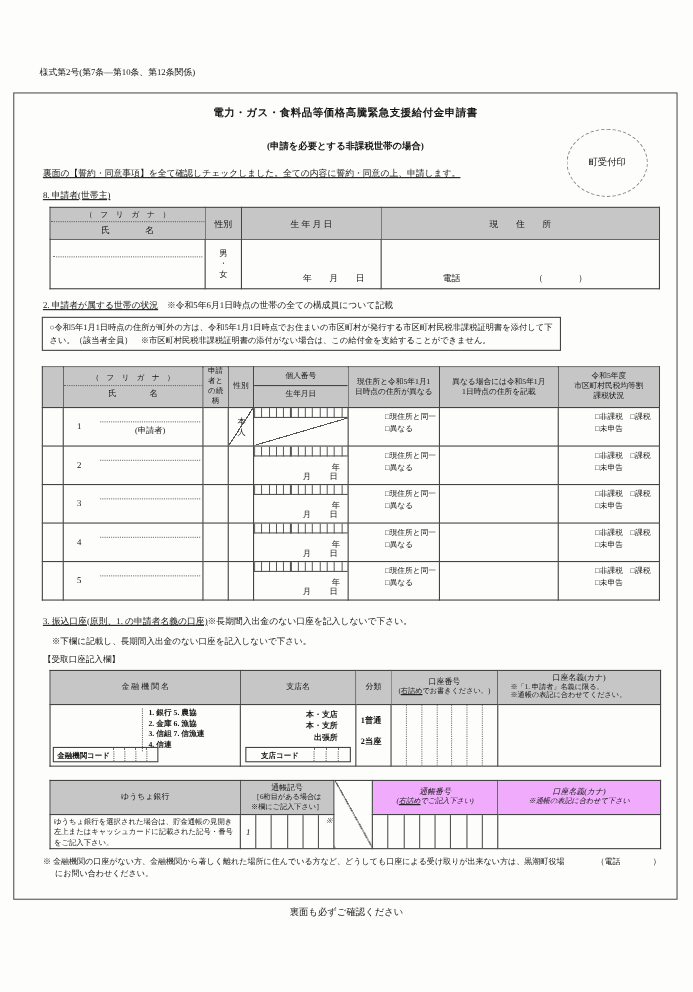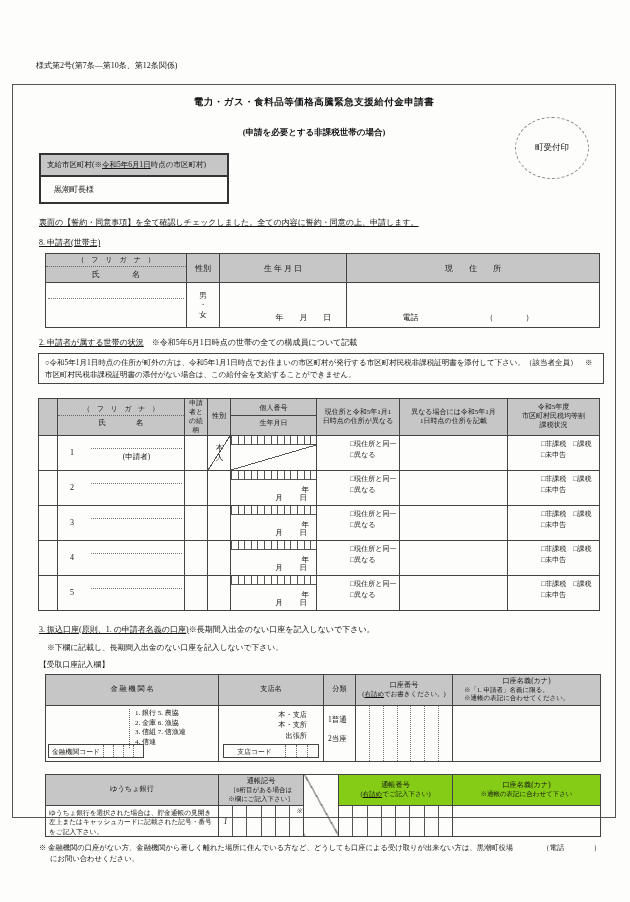--- a/index.html
+++ b/index.html
@@ -34,21 +34,21 @@
   .t1 th { height:25px; text-align:center; vertical-align:middle; padding:1px; }
   .t1 .hd-name { padding:0; }
   .t1 .fl { border-bottom:1px dotted #666; font-size:7px; padding:1px 0; }
   .t1 .nm { padding:2px 0; }
   .t1 td { height:45px; }
   .t1 .furiline { height:16px; border-bottom:1px dotted #777; margin:0 2px; }
   .t1 .sex { font-size:7.5px; line-height:1.25; text-align:center; vertical-align:middle; }
   .t1 .unit { position:absolute; bottom:4px; font-size:8px; }
 
   
-  .notice { margin:5px 0 0 25px; width:566px; border:1px solid #444; font-size:7.5px; line-height:1.55; padding:3px 5px 3px 6px; }
+  .notice { margin:5px 0 0 25px; width:472px; border:1px solid #444; font-size:7.5px; line-height:1.55; padding:3px 5px 3px 6px; }
   .t2 { margin:14px 0 0 25px; width:561px; font-size:7.5px; }
   .t2 th { height:34px; text-align:center; vertical-align:middle; padding:0; font-size:7px; line-height:1.3; }
   .t2 .fl { border-bottom:1px dotted #666; font-size:6.8px; padding:1px 0; }
   .t2 .nm { padding:2px 0; font-size:7.5px; }
   .t2 .mn-top { border-bottom:1px solid #444; padding:2px 0;font-family:Liberation Mono, monospace; }
   .t2 .mn-bot { padding:3px 0; }
   .t2 .wrap { word-break:break-all; padding:0 2px; font-size:6.8px; }
   .t2 td { height:35px;padding-left:31px; }
   .t2 .numcell { text-align:center; vertical-align:middle; font-size:8px; }
   .t2 .furiline { height:13px; border-bottom:1px dotted #777; margin:0 2px; }
@@ -63,21 +63,21 @@
   .y-l { position:absolute; top:14px; right:7px; font-size:7.5px; }
   .m-l { position:absolute; bottom:2px; left:52%; font-size:7.5px; }
   .d-l { position:absolute; bottom:2px; right:9px; font-size:7.5px; }
   .cbx { padding:3px 0 0 2px; font-size:7px; line-height:1.6; }
 
   
   .note-s { margin:7px 0 0 34px; font-size:7.8px; }
   .sub-s { margin:6px 0 0 26px; font-size:7.8px; }
   .bank { margin:4px 0 0 32px; width:555px; font-size:7.5px; }
   .bank th { text-align:center; vertical-align:middle; padding:2px 1px; font-size:7.2px; line-height:1.3; }
-  .bank td { height:56px; }
+  .bank td { height:56px;font-weight:bold; }
   .inst-types { position:absolute; top:3px; right:3px; width:86px; border-left:1px dotted #666;
                 padding:0 0 0 5px; font-size:7px; line-height:1.4; text-align:left; white-space:pre-line; }
   .code-row { position:absolute; left:2px; bottom:3px; display:flex; border:1px solid #444; height:14px; font-size:6.8px; }
   .code-row .lbl { padding:2px 3px 0 3px; }
   .code-row i, .boxes i { display:block; }
   .code-row i { width:10px; border-left:1px dotted #666; }
   .branch-types { padding:4px 16px 0 0; text-align:right; font-size:7.2px; line-height:1.45; white-space:pre-line; }
   .branch-code { position:absolute; left:4px; right:4px; bottom:3px; display:flex; border:1px solid #444; height:14px; font-size:6.8px; }
   .branch-code .lbl { flex:1; text-align:center; padding-top:2px; }
   .branch-code i { width:11px; border-left:1px dotted #666; }
@@ -90,21 +90,21 @@
   .yucho { margin:12px 0 0 32px; width:555px; font-size:7.5px; }
   .yucho th { text-align:center; vertical-align:middle; padding:2px 1px; font-size:7.2px; line-height:1.3; height:30px; }
   .yucho td { height:30px; }
   .yucho .instr { font-size:6.7px; line-height:1.4; padding:2px 2px 0 3px; text-align:left; }
   .sym-boxes, .num-boxes { position:absolute; inset:0; display:flex; }
   .sym-boxes i, .num-boxes i { flex:1; border-left:1px solid #555; position:relative; }
   .sym-boxes i:first-child, .num-boxes i:first-child { border-left:none; }
   .sym-boxes .d1 { position:absolute; inset:0; display:flex; align-items:center; justify-content:center; font-size:8px; }
   .sym-boxes .mark { position:absolute; top:0; right:1px; font-size:6.5px; }
   .diag-cell { background:linear-gradient(to top right,transparent calc(50% - .5px),#555 calc(50% - .5px),#555 calc(50% + .5px),transparent calc(50% + .5px)); }
-  .lightgray { background:#84cc16; }
+  .lightgray { background:#f0abfc;font-style:italic; }
   .sm-note { font-size:6.5px; }
 
   .footnote { margin:6px 0 0 26px; width:568px; font-size:7.3px; line-height:1.45; padding-left:11px; text-indent:-11px; }
   .back-note { position:absolute; top:824px; left:0; width:100%; text-align:center; font-size:8.5px; }
 </style>
 </head>
 <body>
 
 <div class="page">
 
@@ -112,26 +112,20 @@
 
   <div class="frame">
 
     <div class="title1">電力・ガス・食料品等価格高騰緊急支援給付金申請書</div>
     <div class="title2">(申請を必要とする非課税世帯の場合)</div>
 
     <div class="stamp">
       <span>町受付印</span>
     </div>
 
-    <div class="muni-box">
-      <div class="muni-hd">
-        <span>支給市区町村(※</span><span class="u">令和5年6月1日</span><span>時点の市区町村)</span>
-      </div>
-      <div class="muni-bd">黒潮町長様</div>
-    </div>
 
     <div class="pledge">裏面の【誓約・同意事項】を全て確認しチェックしました。全ての内容に誓約・同意の上、申請します。</div>
 
     <div class="sec-h"><span class="hu">8. 申請者(世帯主)</span></div>
 
     <table class="t1">
       <colgroup>
           <col style="width:141px">
           <col style="width:33px">
           <col style="width:127px">
@@ -467,14 +461,15 @@
         </td>
         <td></td>
       </tr>
     </tbody>
       </table>
 
     <div class="footnote">※ 金融機関の口座がない方、金融機関から著しく離れた場所に住んでいる方など、どうしても口座による受け取りが出来ない方は、黒潮町役場　　　　（電話　　　　）にお問い合わせください。</div>
 
   </div>
 
+  <div class="back-note">裏面も必ずご確認ください</div>
 
 </div>
 
 </body></html>

